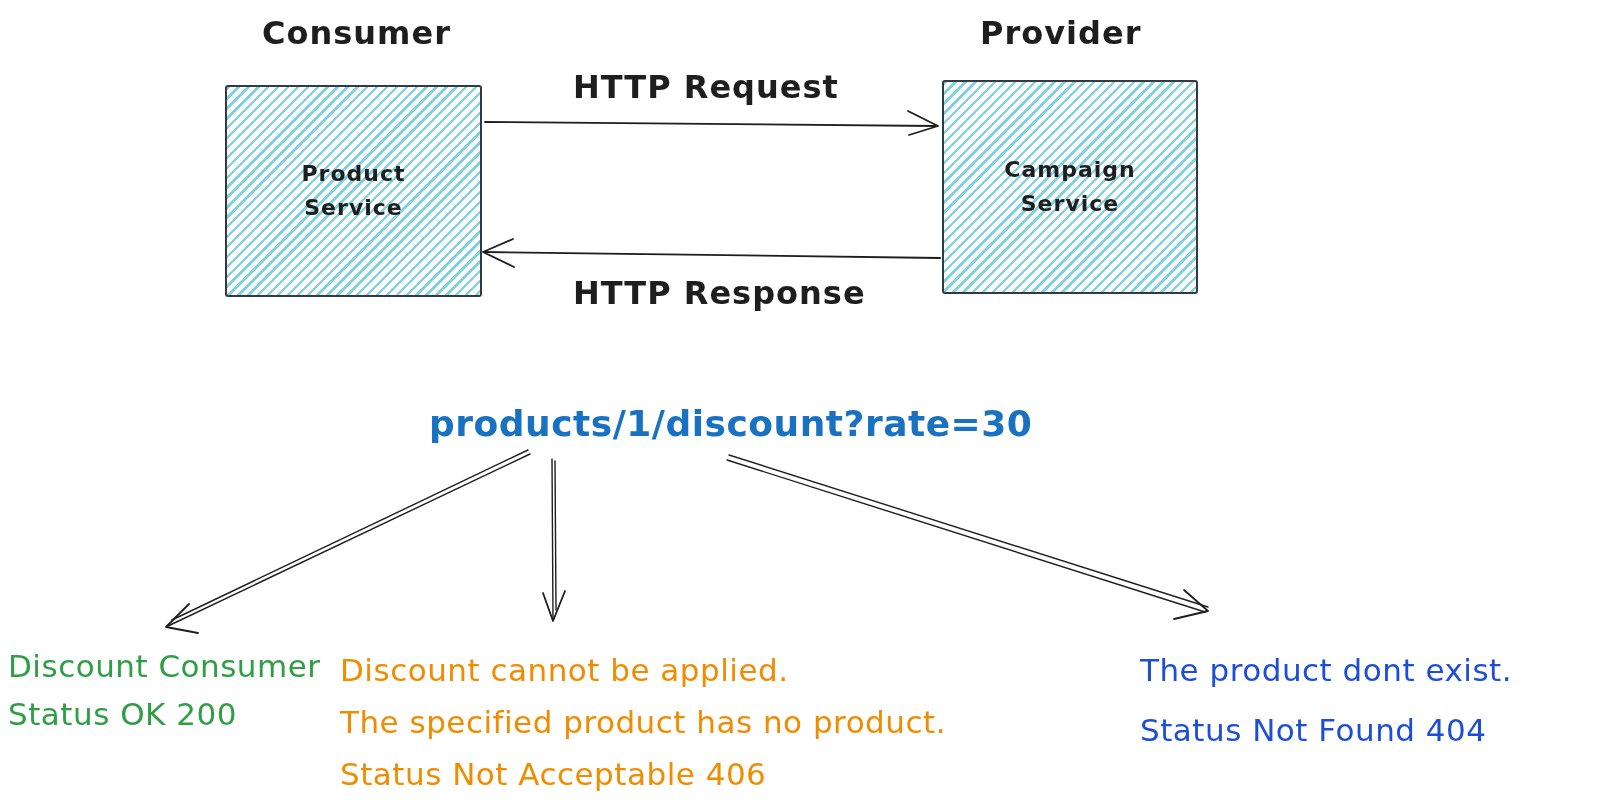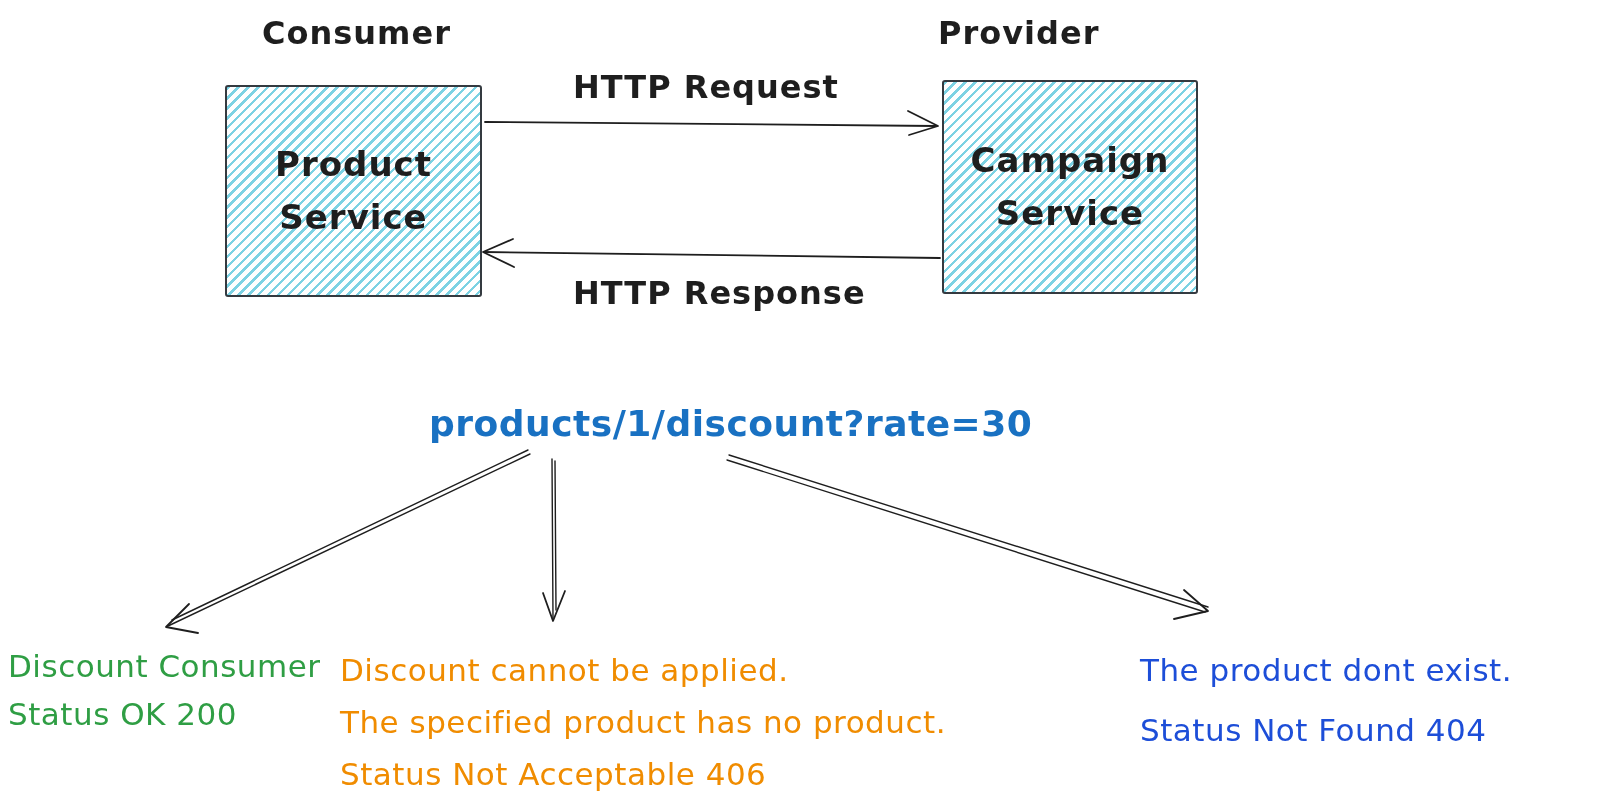--- a/index.html
+++ b/index.html
@@ -36,21 +36,21 @@
         rgba(118, 208, 226, 0.95) 0px,
         rgba(118, 208, 226, 0.95) 2.4px,
         rgba(255, 255, 255, 0) 2.4px,
         rgba(255, 255, 255, 0) 7px);
     display: flex;
     align-items: center;
     justify-content: center;
     text-align: center;
   }
   .service-box .box-label {
-    font-size: 34px;
+    font-size: 22px;
     font-weight: bold;
     line-height: 1.55;
     white-space: pre-line;
     color: #1e1e1e;
     letter-spacing: 1px;
   }
 
   .arrow-label {
     font-size: 32px;
     font-weight: bold;
@@ -130,21 +130,21 @@
     </g>
   </svg>
 
   <div class="abs role-label" style="left:262px; top:14px;">Consumer</div>
 
   <div class="abs service-box" style="left:225px; top:85px; width:253px; height:208px;">
     <div class="box-label">Product
 Service</div>
   </div>
 
-  <div class="abs role-label" style="left:938px; top:14px;">Provider</div>
+  <div class="abs role-label" style="left:980px; top:14px;">Provider</div>
 
   <div class="abs service-box" style="left:942px; top:80px; width:252px; height:210px;">
     <div class="box-label">Campaign
 Service</div>
   </div>
 
   <div class="abs arrow-label" style="left:573px; top:68px;">HTTP Request</div>
 
   <div class="abs arrow-label" style="left:573px; top:274px;">HTTP Response</div>
 

